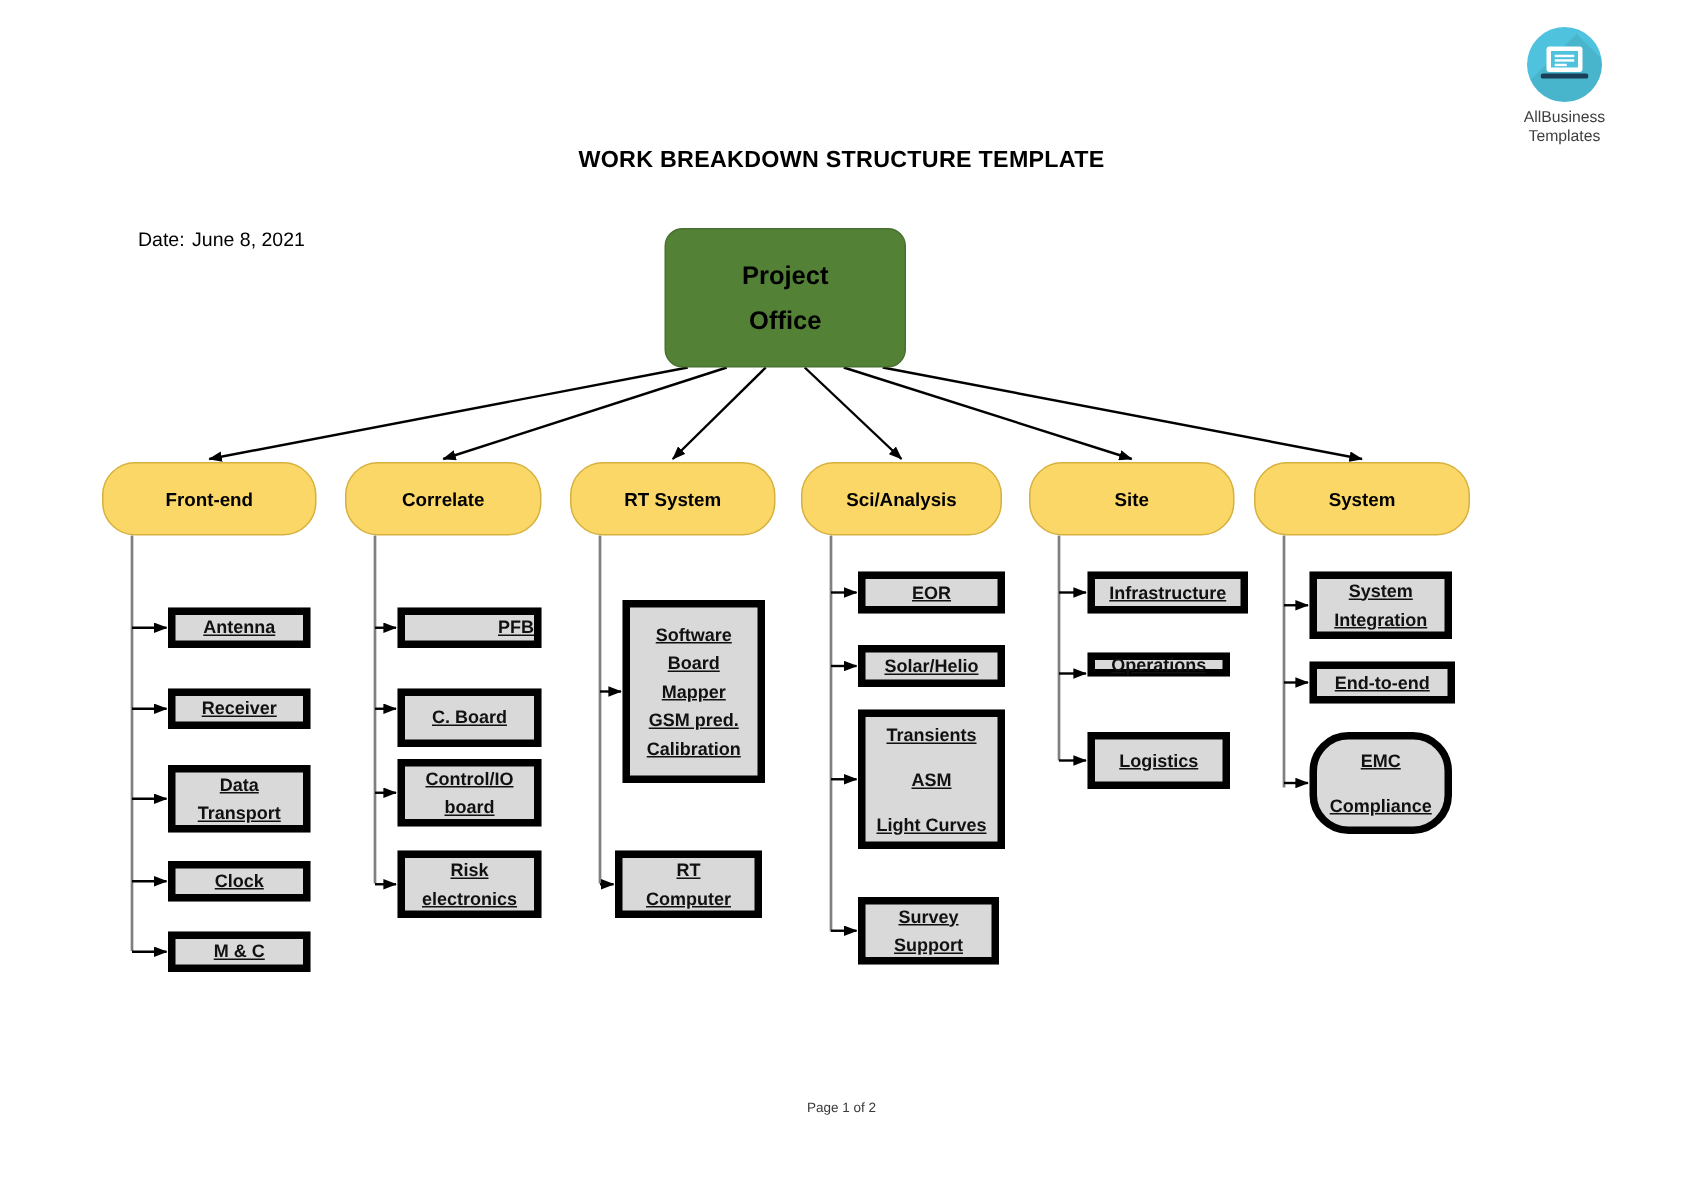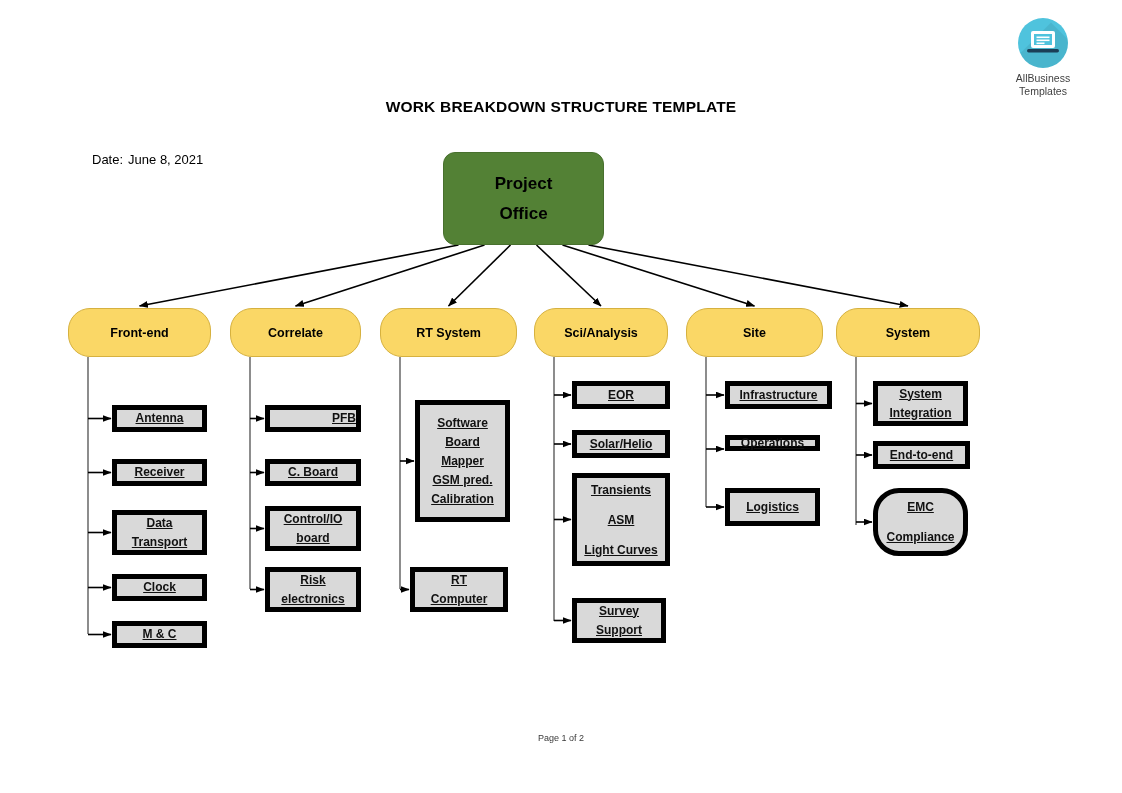--- a/index.html
+++ b/index.html
@@ -250,21 +250,21 @@
       <div class="node branch" style="left: 230px; top: 308px; width: 131px; height: 49px;">
         <div class="lines">
           <div>Correlate</div>
         </div>
       </div>
       <div class="node leaf" style="left: 265px; top: 405px; width: 96px; height: 27px; text-align: right;">
         <div class="lines">
           <div>PFB</div>
         </div>
       </div>
-      <div class="node leaf" style="left: 265px; top: 459px; width: 96px; height: 27px;">
+      <div class="node leaf" style="left: 265px; top: 459px; width: 96px; height: 39px;">
         <div class="lines">
           <div>C. Board</div>
         </div>
       </div>
       <div class="node leaf" style="left: 265px; top: 506px; width: 96px; height: 45px;">
         <div class="lines">
           <div>Control/IO</div>
           <div>board</div>
         </div>
       </div>

